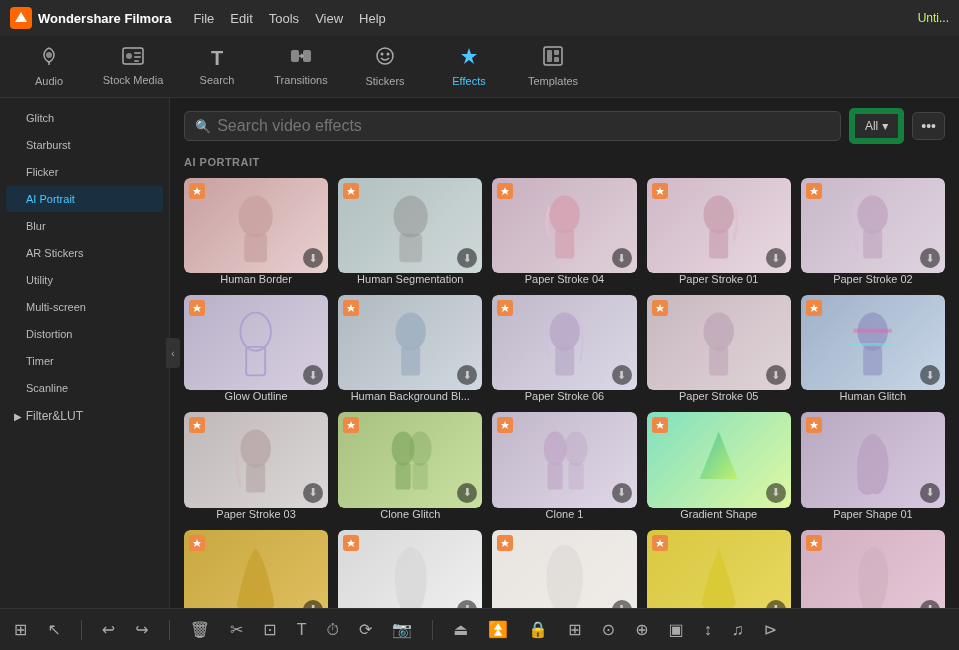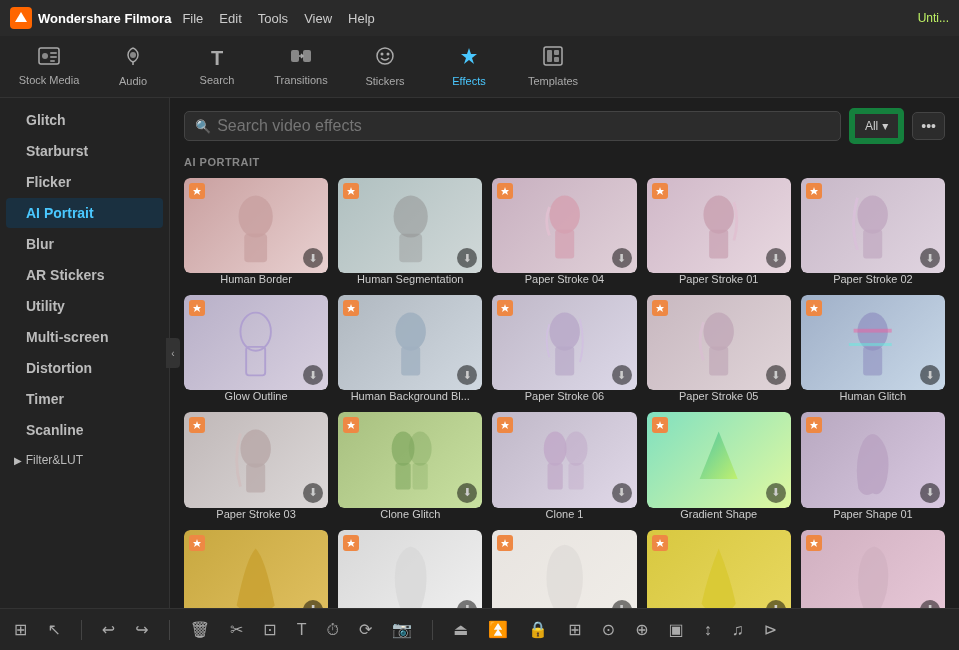--- a/index.html
+++ b/index.html
@@ -1,37 +1,37 @@
 <!DOCTYPE html>
 <html><head>
   <meta charset="utf-8">
   <style>
     * { margin: 0; padding: 0; box-sizing: border-box; }
     body { width: 959px; height: 650px; background: #1e1e1e; color: #ccc; font-family: 'Segoe UI', sans-serif; font-size: 12px; overflow: hidden; }
 
     
-    .menu-bar { display: flex; align-items: center; height: 36px; background: #2a2a2a; padding: 0 10px; gap: 11px; }
+    .menu-bar { display: flex; align-items: center; height: 36px; background: #2a2a2a; padding: 0 10px; gap: 22px; }
     .menu-bar .app-logo { display: flex; align-items: center; gap: 6px; color: #fff; font-weight: bold; font-size: 13px; }
     .menu-bar .app-logo .logo-icon { width: 22px; height: 22px; background: #ff6600; border-radius: 4px; display: flex; align-items: center; justify-content: center; color: #fff; font-size: 12px; font-weight: bold; }
     .menu-bar .menu-items { display: flex; gap: 16px; }
     .menu-bar .menu-items span { color: #ccc; cursor: pointer; font-size: 13px; }
     .menu-bar .title-right { margin-left: auto; color: #bef264; font-size: 12px; }
 
     
     .nav-tabs { display: flex; align-items: center; height: 62px; background: #252525; border-bottom: 1px solid #333; padding: 0 10px; gap: 6px; }
     .nav-tab { display: flex; flex-direction: column; align-items: center; justify-content: center; width: 78px; height: 54px; cursor: pointer; border-radius: 6px; color: #aaa; gap: 4px; font-size: 11px; }
     .nav-tab.active { color: #4ac8ff; }
     .nav-tab .tab-icon { font-size: 20px; }
 
     
     .main-layout { display: flex; height: calc(650px - 36px - 62px - 42px); }
 
     
     .sidebar { width: 170px; background: #232323; border-right: 1px solid #333; overflow-y: auto; padding: 6px 0; flex-shrink: 0; }
-    .sidebar-item { padding: 7px 20px; cursor: pointer; color: #bbb; font-size: 14px; border-radius: 4px; margin: 1px 6px; font-weight: bold; }
+    .sidebar-item { padding: 7px 20px; cursor: pointer; color: #bbb; font-size: 11px; border-radius: 4px; margin: 1px 6px; }
     .sidebar-item.active { color: #4ac8ff; background: #1a3040; }
     .sidebar-section { display: flex; align-items: center; padding: 7px 14px; cursor: pointer; color: #bbb; font-size: 12px; }
     .sidebar-section .chevron { margin-right: 4px; font-size: 10px; }
 
     
     .content-area { flex: 1; background: #1e1e1e; overflow-y: auto; padding: 10px 14px; }
 
     
     .search-bar { display: flex; align-items: center; margin-bottom: 12px; gap: 8px; }
     .search-input-wrap { flex: 1; display: flex; align-items: center; background: #2c2c2c; border: 1px solid #444; border-radius: 5px; padding: 5px 10px; gap: 6px; }
@@ -106,39 +106,39 @@
     <span>Tools</span>
     <span>View</span>
     <span>Help</span>
   </div>
   <div class="title-right">Unti...</div>
 </div>
 
 <div class="nav-tabs">
   <div class="nav-tab">
     <span class="tab-icon">
+      <svg width="18" height="20" viewBox="0 0 18 20">
+          <path d="M9 2 C9 2 14 4 14 9 C14 14 9 16 9 16" fill="none" stroke="#aaa" stroke-width="1.5"></path>
+          <path d="M9 2 C9 2 4 4 4 9 C4 14 9 16 9 16 L9 19" fill="none" stroke="#aaa" stroke-width="1.5"></path>
+          <circle cx="9" cy="9" r="3" fill="#888"></circle>
+        </svg>
+    </span>
+    <span>Audio</span>
+  </div>
+  <div class="nav-tab">
+    <span class="tab-icon">
       <svg width="22" height="18" viewBox="0 0 22 18">
           <rect x="1" y="1" width="20" height="16" rx="2" fill="none" stroke="#aaa" stroke-width="1.5"></rect>
           <circle cx="7" cy="9" r="3" fill="#888"></circle>
           <rect x="12" y="5" width="7" height="2" rx="1" fill="#888"></rect>
           <rect x="12" y="9" width="7" height="2" rx="1" fill="#888"></rect>
           <rect x="12" y="13" width="5" height="2" rx="1" fill="#888"></rect>
         </svg>
     </span>
     <span>Stock Media</span>
-  </div>
-  <div class="nav-tab">
-    <span class="tab-icon">
-      <svg width="18" height="20" viewBox="0 0 18 20">
-          <path d="M9 2 C9 2 14 4 14 9 C14 14 9 16 9 16" fill="none" stroke="#aaa" stroke-width="1.5"></path>
-          <path d="M9 2 C9 2 4 4 4 9 C4 14 9 16 9 16 L9 19" fill="none" stroke="#aaa" stroke-width="1.5"></path>
-          <circle cx="9" cy="9" r="3" fill="#888"></circle>
-        </svg>
-    </span>
-    <span>Audio</span>
   </div>
   <div class="nav-tab">
     <span class="tab-icon" style="font-size:20px;color:#aaa;font-weight:bold;">T</span>
     <span>Search</span>
   </div>
   <div class="nav-tab">
     <span class="tab-icon">
       <svg width="22" height="18" viewBox="0 0 22 18">
           <rect x="1" y="3" width="8" height="12" rx="2" fill="#888"></rect>
           <rect x="13" y="3" width="8" height="12" rx="2" fill="#888"></rect>

